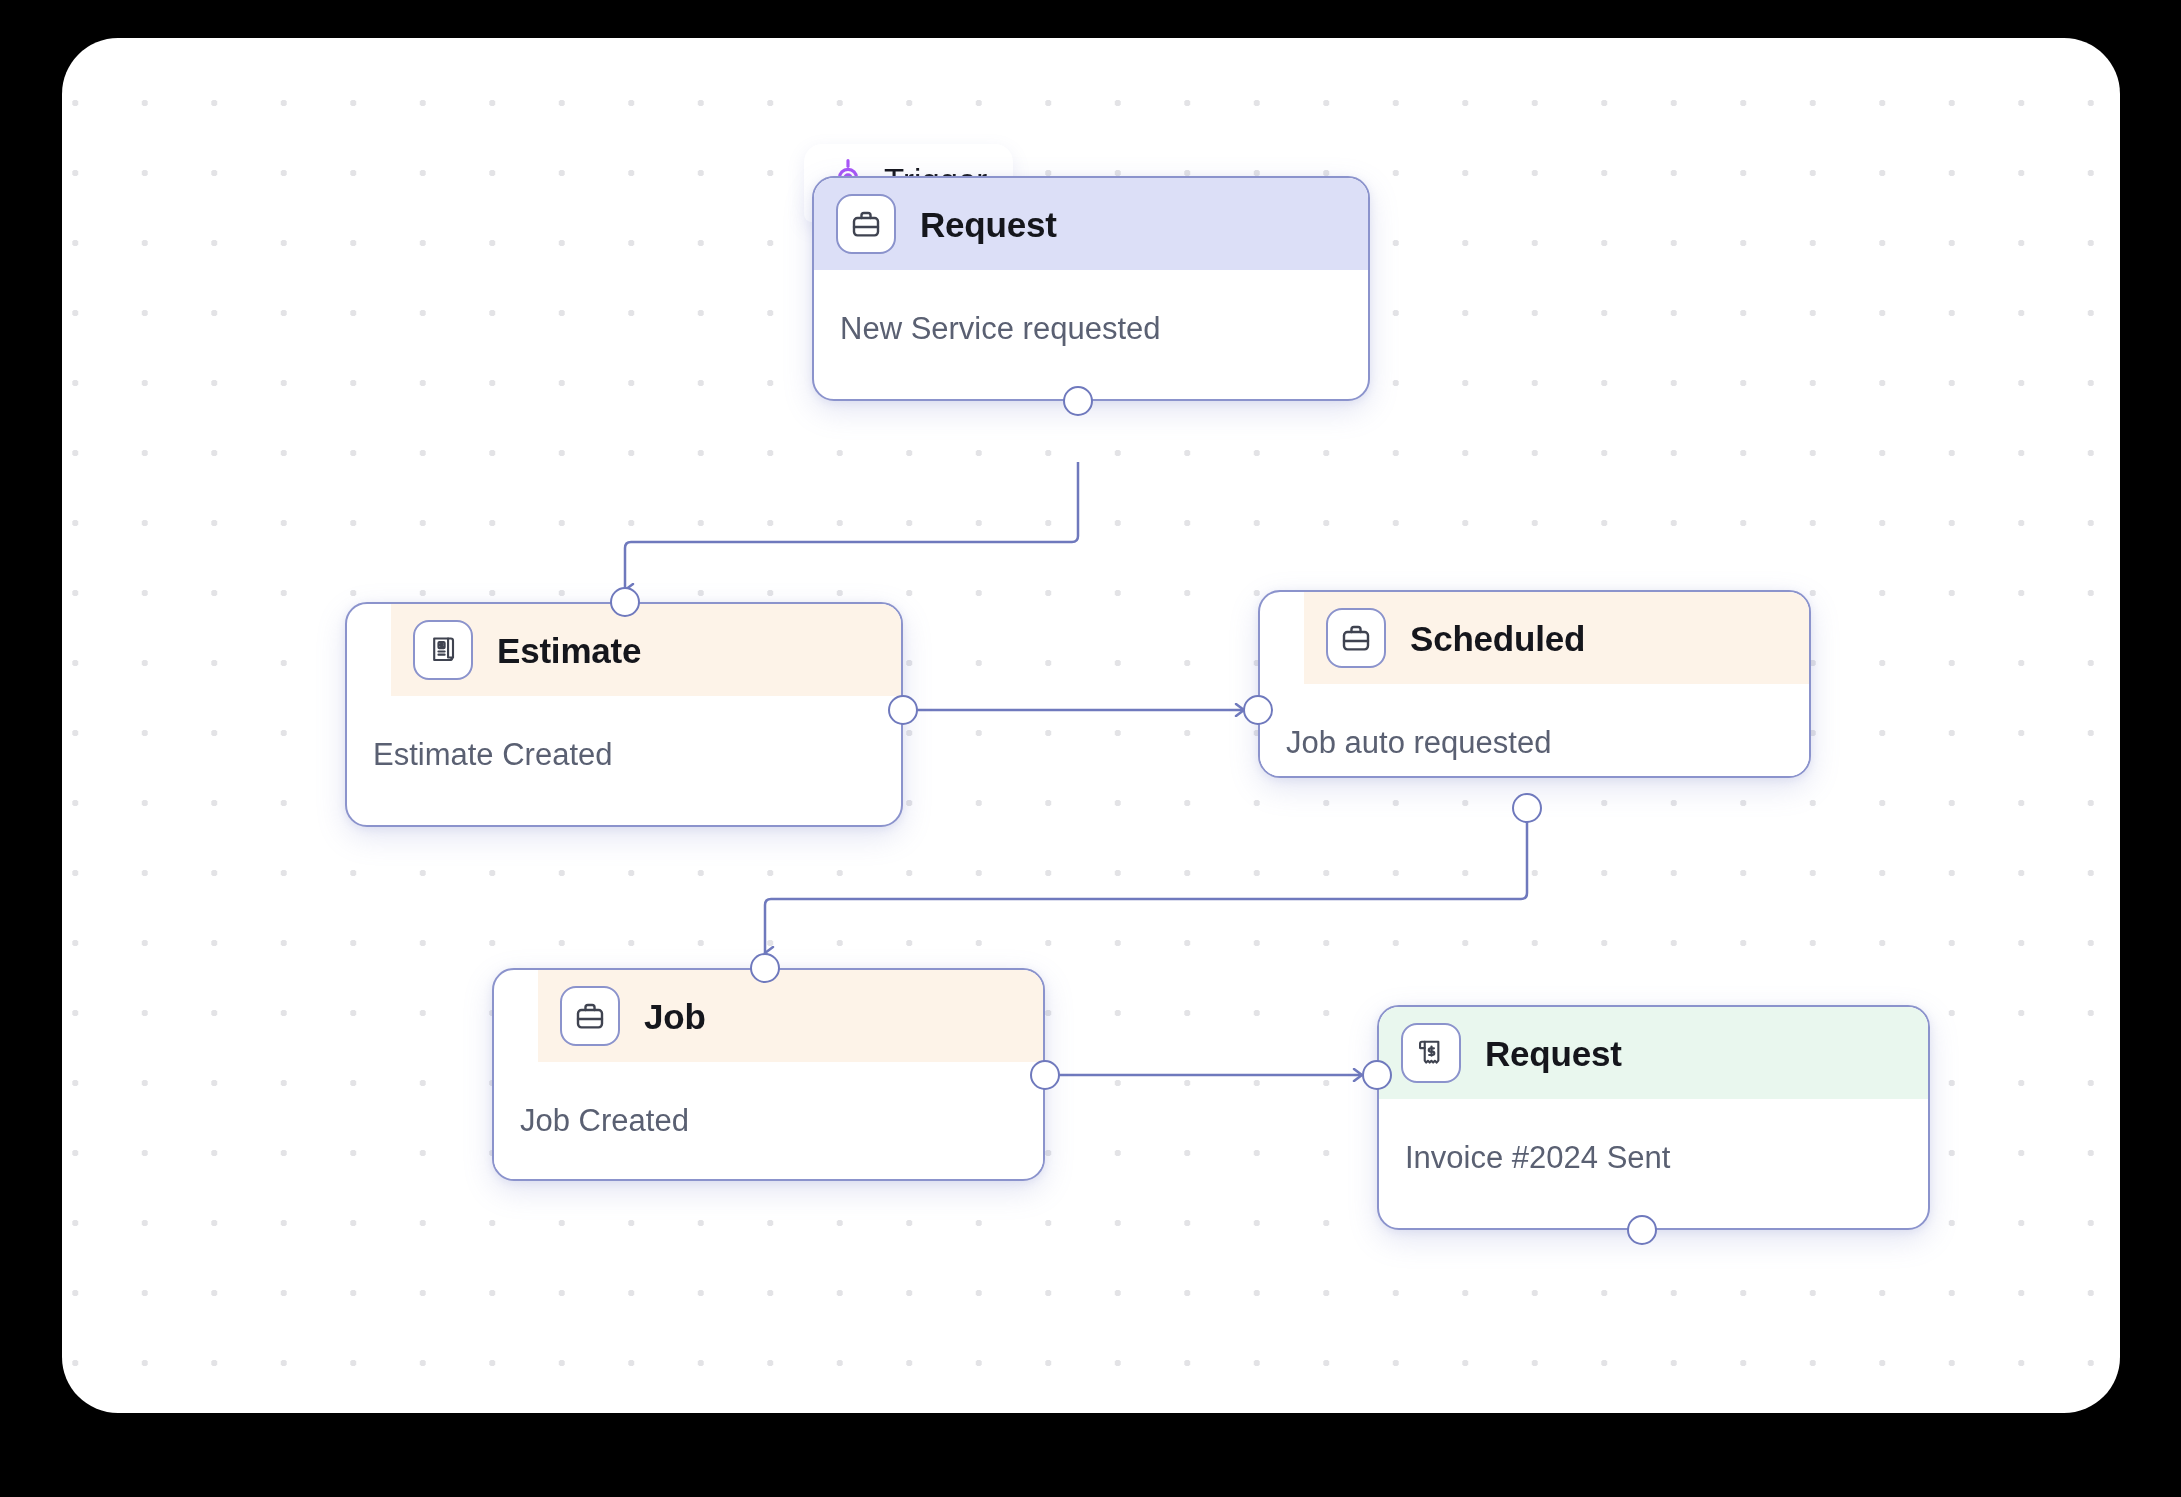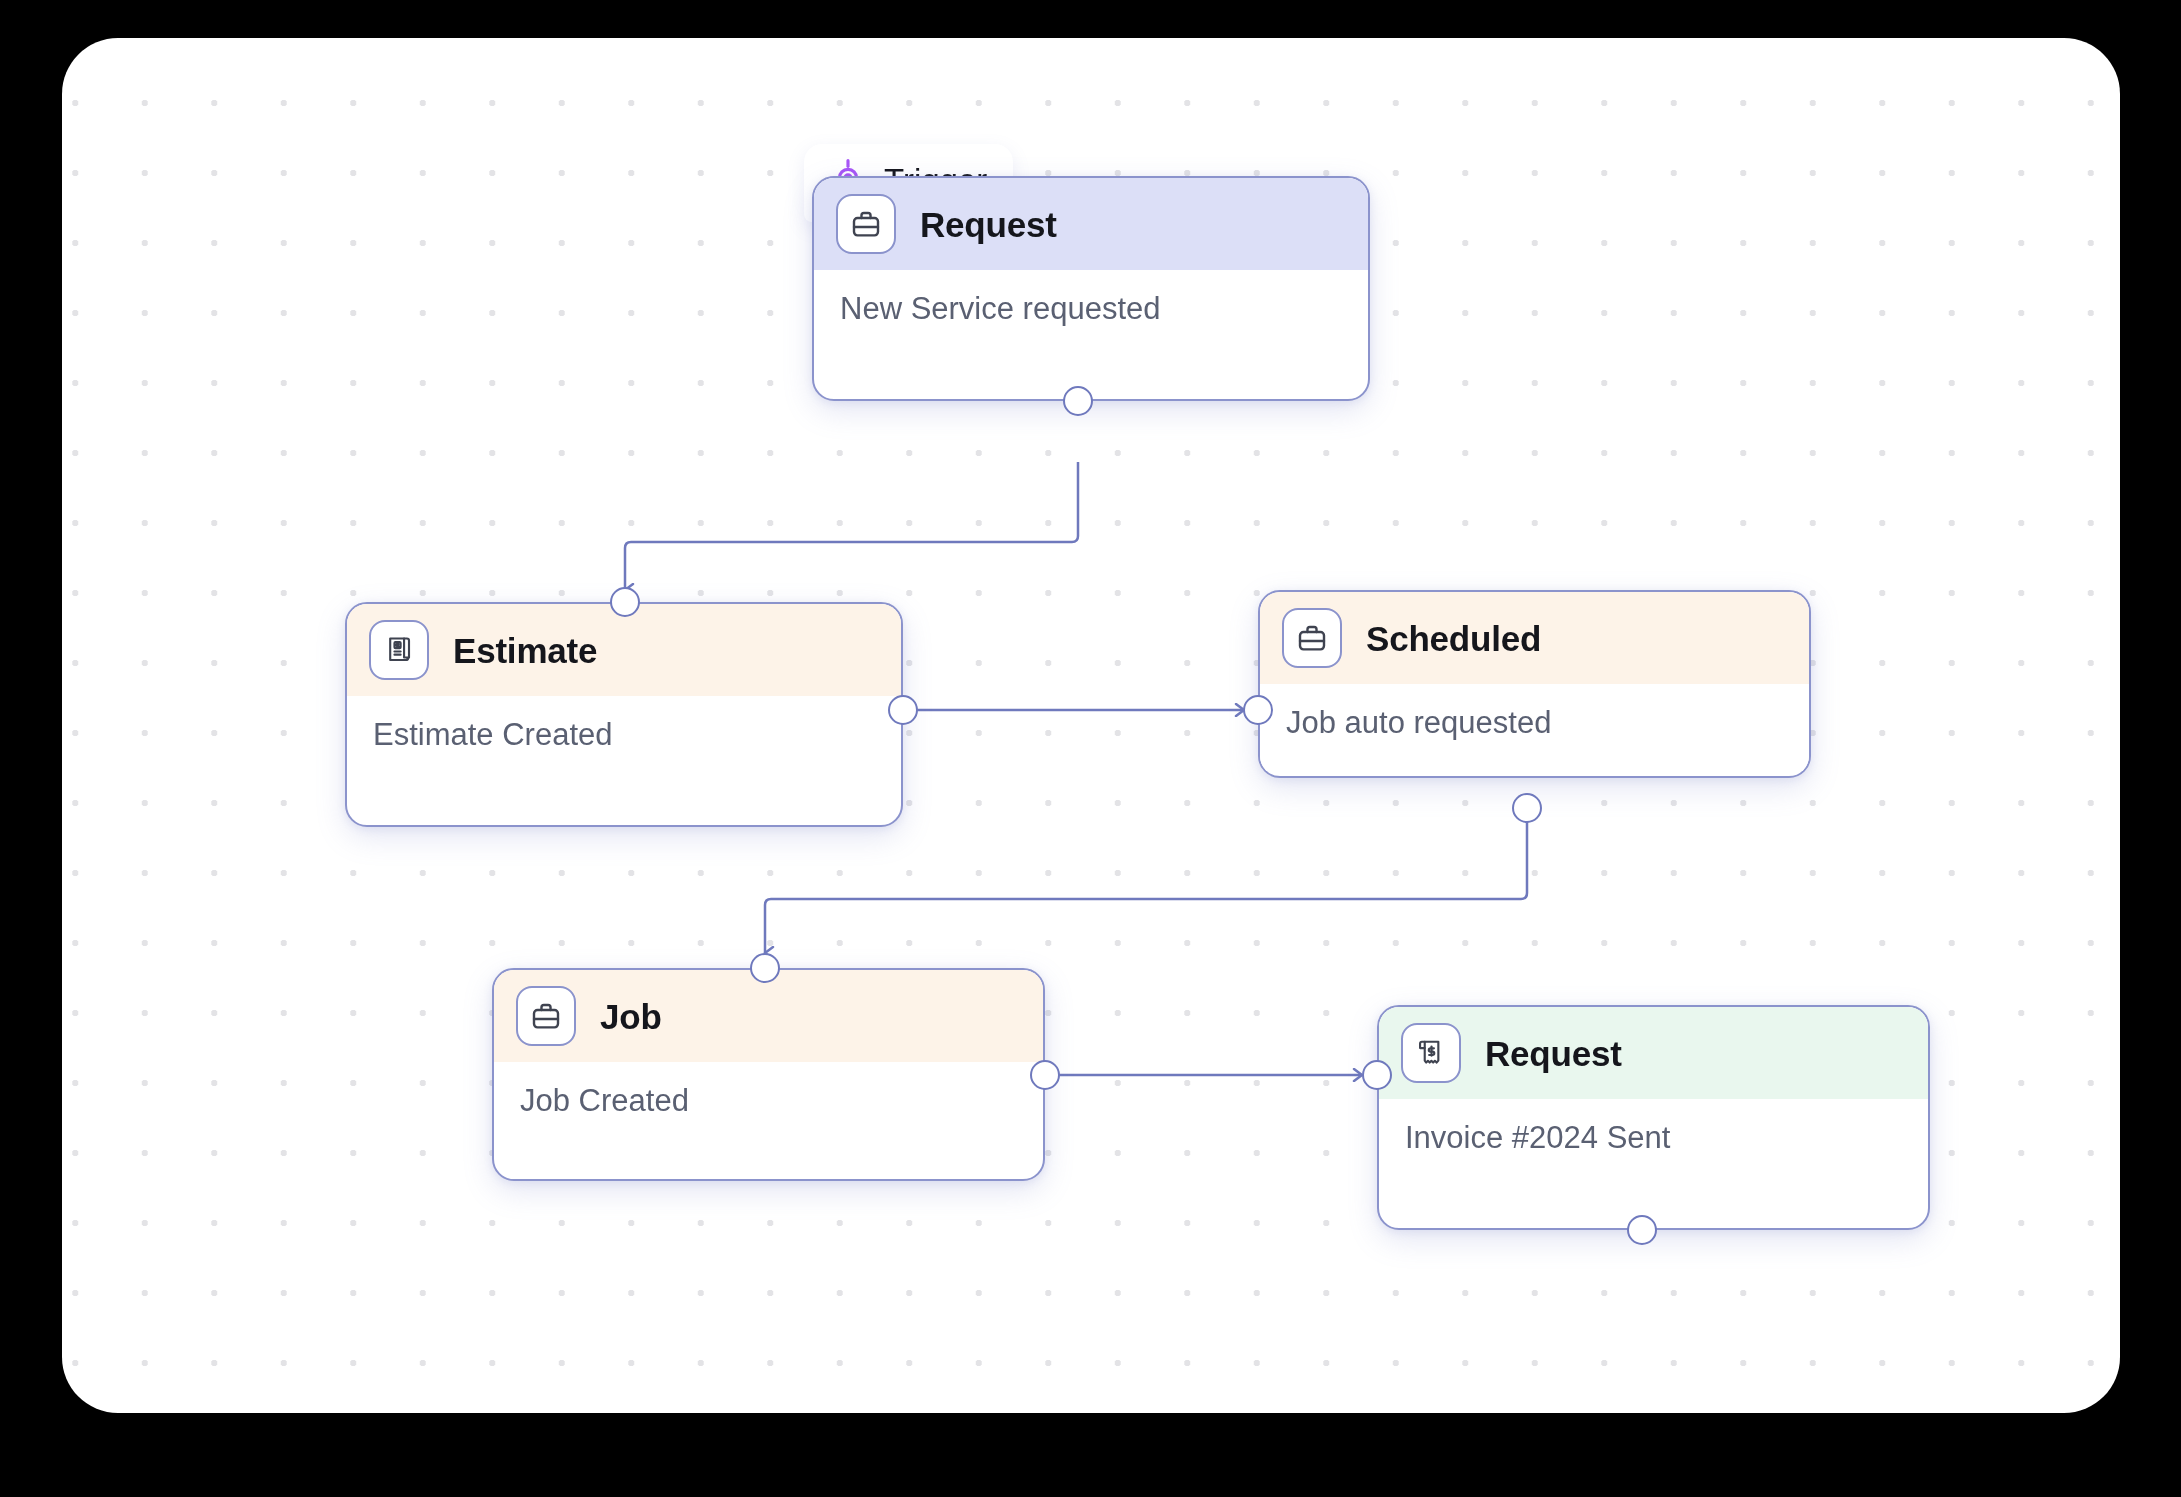--- a/index.html
+++ b/index.html
@@ -62,21 +62,21 @@
 
   .node-head {
     display: flex;
     align-items: center;
     gap: 24px;
     padding: 17px 22px;
     height: 92px;
   }
 
   .node-head.violet { background: #dcdff7; }
-  .node-head.peach  { background: #fdf3e8; }
+  .node-head.peach  { background: #fdf3e8; margin-left: 44px; }
   .node-head.mint   { background: #e9f7ee; }
 
   .icon-box {
     width: 60px;
     height: 60px;
     flex: 0 0 60px;
     background: #ffffff;
     border: 2.5px solid #8b93cc;
     border-radius: 16px;
     display: flex;
@@ -89,21 +89,21 @@
     font-size: 35px;
     font-weight: 600;
     color: #15161c;
     letter-spacing: -0.2px;
     line-height: 1;
     white-space: nowrap;
   }
 
   .node-body {
     background: #ffffff;
-    padding: 20px 26px 30px 26px;
+    padding: 40px 26px 30px 26px;
     font-size: 31px;
     color: #5a6072;
     line-height: 1.2;
     white-space: nowrap;
   }
 
   
   .trigger-tab {
     position: absolute;
     display: flex;

